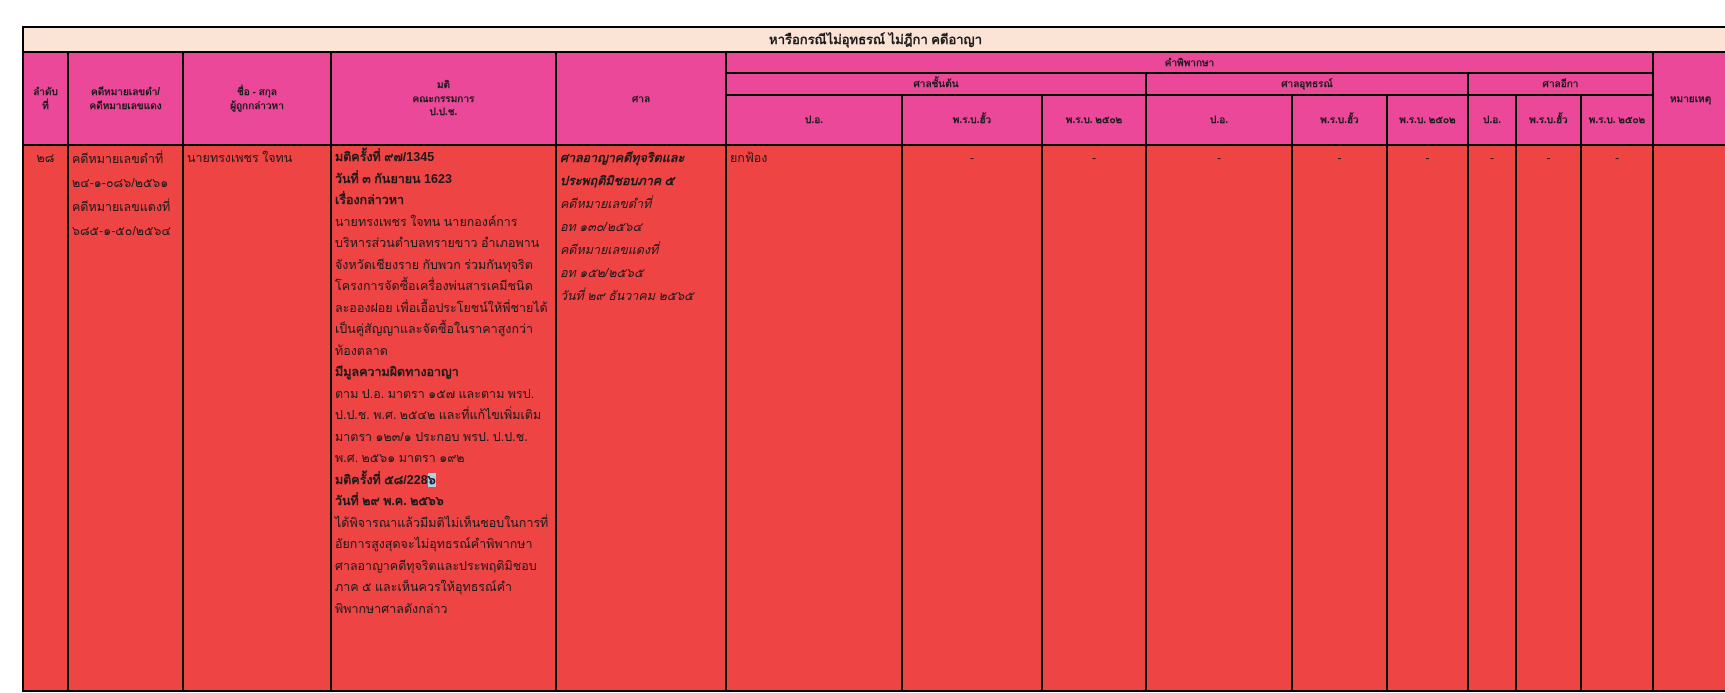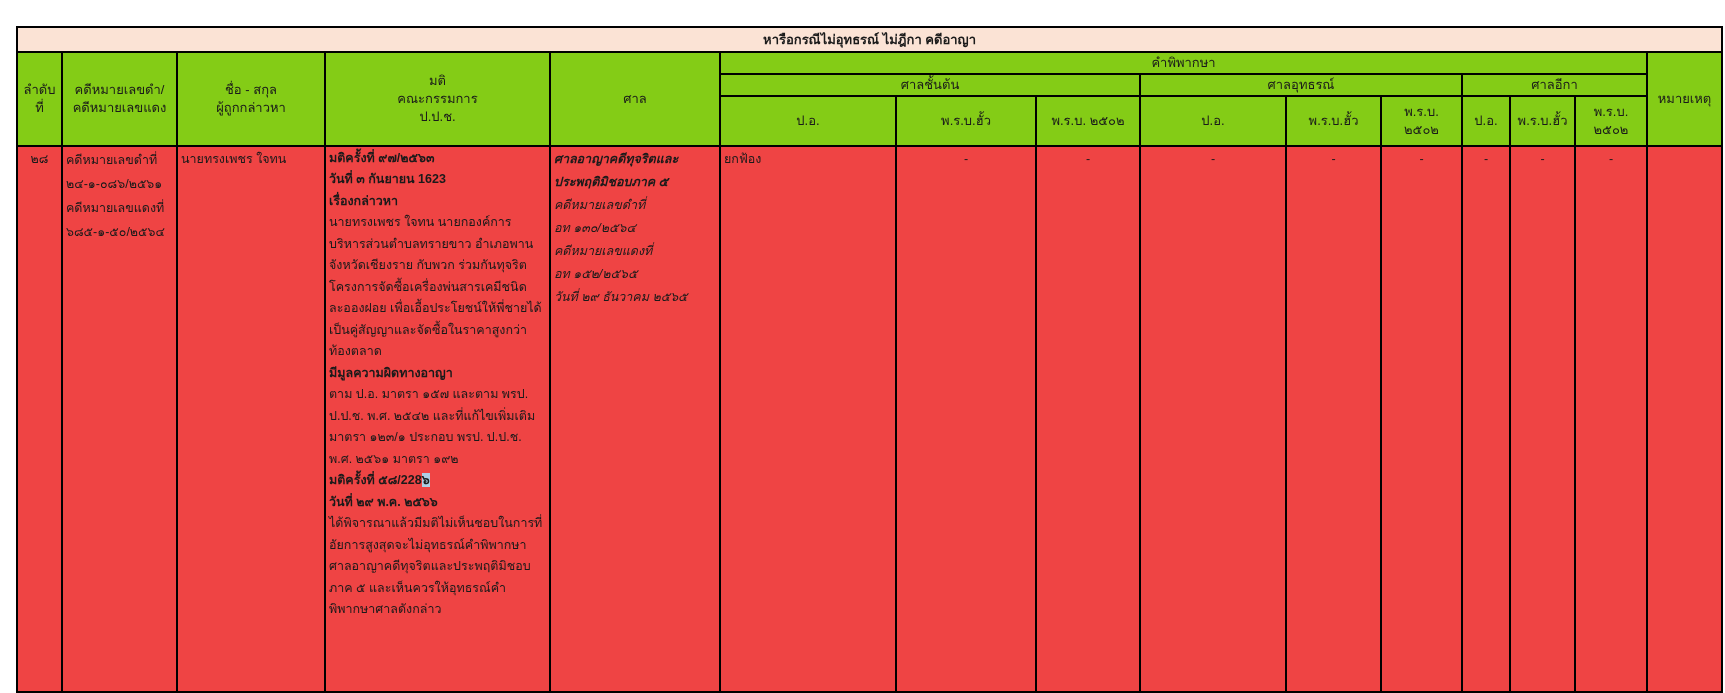--- a/index.html
+++ b/index.html
@@ -7,21 +7,21 @@
     padding: 0;
     background: #ffffff;
     width: 1725px;
     height: 693px;
     overflow: hidden;
     font-family: "Liberation Sans", "DejaVu Sans", sans-serif;
     color: #1a1a1a;
   }
   .sheet {
     position: absolute;
-    left: 16px;
+    left: 22px;
     top: 26px;
     width: 1453px;
   }
   table.grid {
     border-collapse: collapse;
     table-layout: fixed;
     width: 1705px;
   }
   table.grid th, table.grid td {
     border: 2px solid #000000;
@@ -31,23 +31,23 @@
   }
   .title-cell {
     background: #FBE3D5;
     text-align: center;
     vertical-align: middle;
     font-weight: bold;
     font-size: 13px;
     height: 21px;
   }
   th.hdr {
-    background: #84cc16;
-    font-weight: normal;
-    font-size: 13px;
+    background: #ec4899;
+    font-weight: bold;
+    font-size: 10px;
     text-align: center;
     vertical-align: middle;
     line-height: 1.35;
   }
   .pre { white-space: pre-line; }
   td.cell {
     vertical-align: top;
     font-size: 12.5px;
     line-height: 23px;
     background: #ef4444;
@@ -127,21 +127,21 @@
       <td class="cell case">
         <div>คดีหมายเลขดำที่</div>
         <div>๒๔-๑-๐๘๖/๒๕๖๑</div>
         <div>คดีหมายเลขแดงที่</div>
         <div>๖๘๕-๑-๕๐/๒๕๖๔</div>
       </td>
 
       <td class="cell">นายทรงเพชร ใจทน</td>
 
       <td class="cell mti">
-        <div class="b">มติครั้งที่ ๙๗/๒๕๖๓</div>
+        <div class="b">มติครั้งที่ ๙๗/1345</div>
         <div class="b">วันที่  ๓ กันยายน  1623</div>
         <div class="b">เรื่องกล่าวหา</div>
         <div>นายทรงเพชร  ใจทน นายกองค์การบริหารส่วนตำบลทรายขาว อำเภอพาน จังหวัดเชียงราย กับพวก ร่วมกันทุจริตโครงการจัดซื้อเครื่องพ่นสารเคมีชนิดละอองฝอย เพื่อเอื้อประโยชน์ให้พี่ชายได้เป็นคู่สัญญาและจัดซื้อในราคาสูงกว่าท้องตลาด</div>
         <div class="b">มีมูลความผิดทางอาญา</div>
         <div>ตาม ป.อ. มาตรา ๑๕๗ และตาม พรป. ป.ป.ช. พ.ศ. ๒๕๔๒ และที่แก้ไขเพิ่มเติม มาตรา ๑๒๓/๑ ประกอบ พรป. ป.ป.ช. พ.ศ. ๒๕๖๑ มาตรา ๑๙๒</div>
         <div class="b"><span>มติครั้งที่ ๕๘/228</span><span class="hl">๖</span></div>
         <div class="b">วันที่ ๒๙ พ.ค. ๒๕๖๖</div>
         <div>ได้พิจารณาแล้วมีมติไม่เห็นชอบในการที่อัยการสูงสุดจะไม่อุทธรณ์คำพิพากษาศาลอาญาคดีทุจริตและประพฤติมิชอบภาค ๕ และเห็นควรให้อุทธรณ์คำพิพากษาศาลดังกล่าว</div>
       </td>
 

